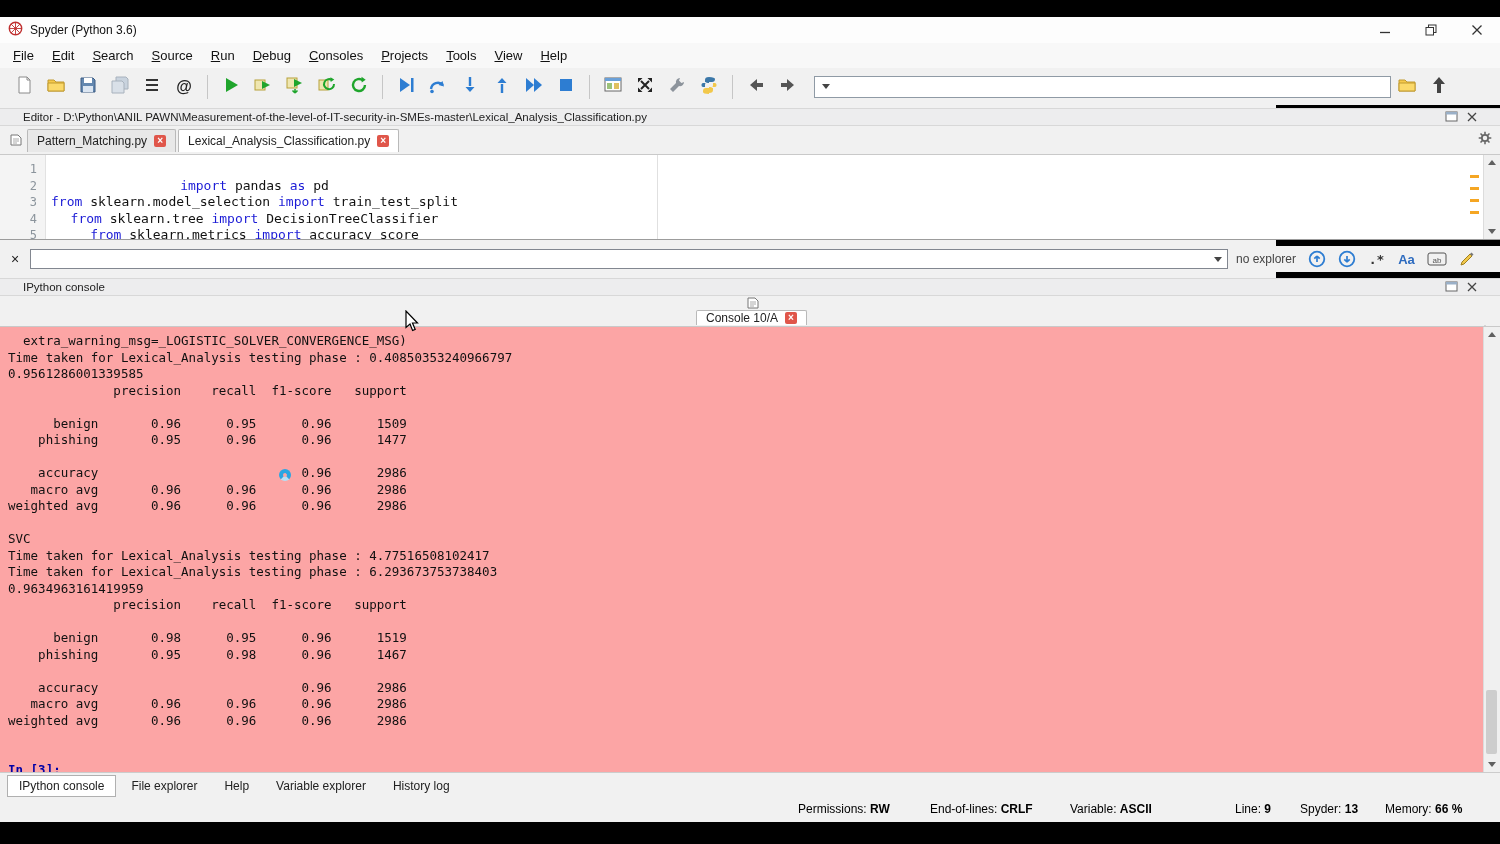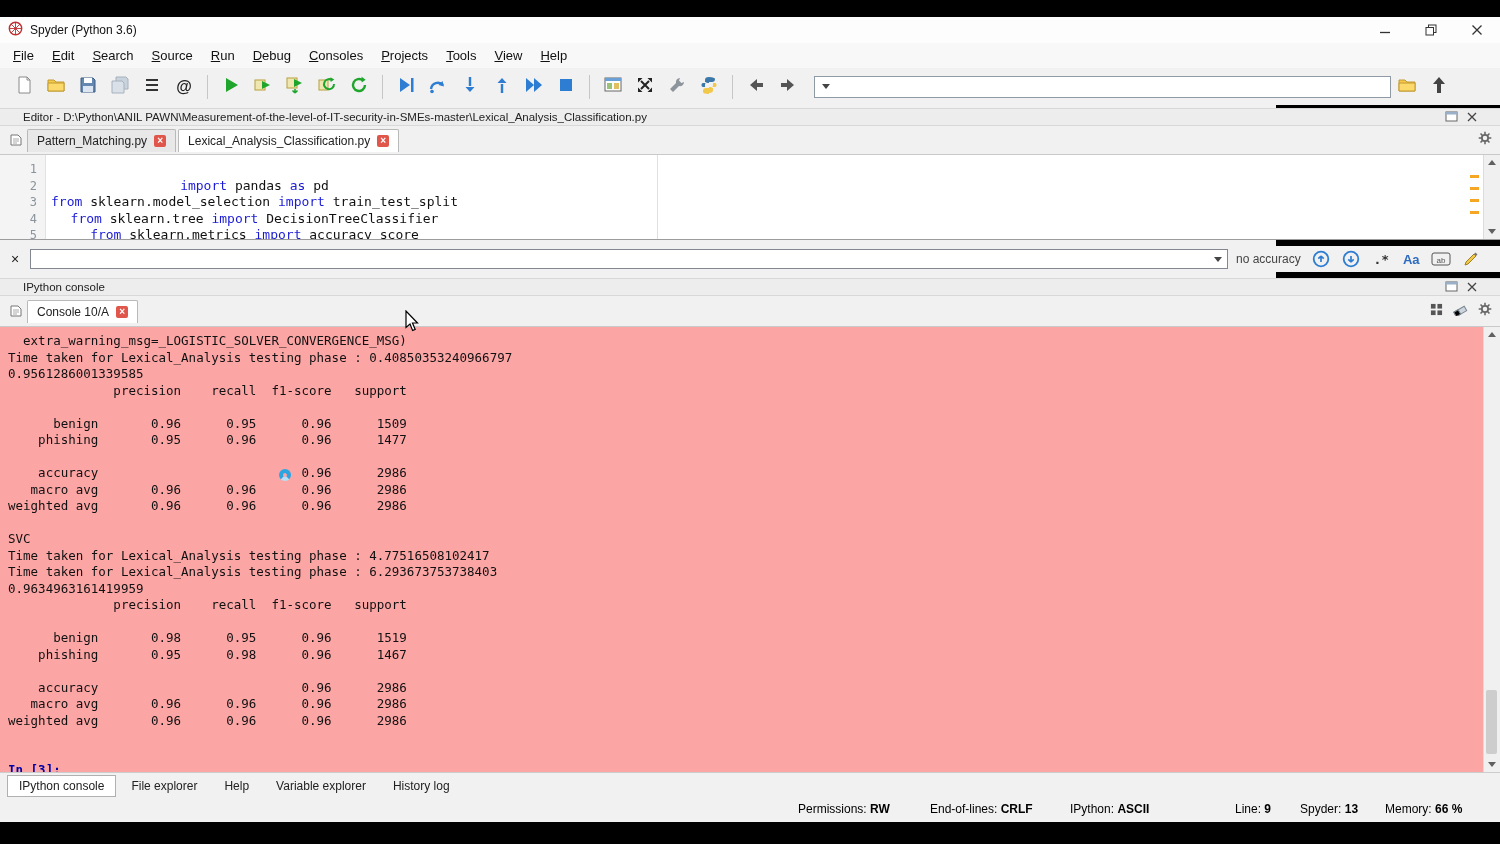--- a/index.html
+++ b/index.html
@@ -32,21 +32,21 @@
   
   .pane-header { height:18px; background:#ededee; border-top:1px solid #d8d8d8; border-bottom:1px solid #d8d8d8;
     display:flex; align-items:center; padding:0 23px; }
   .ph-title { font-size:11.5px; color:#222; }
   .ph-icons { margin-left:auto; display:flex; gap:9px; align-items:center; }
   .editor-header { top:91px; } .console-header { top:261px; }
 
   
   .tabbar { background:#f1f1f1; display:flex; align-items:center; padding-left:5px; }
   .editor-tabbar { top:109px; height:28px; }
-  .console-tabbar { top:279px; height:30px; }
+  .console-tabbar { top:279px; height:30px;flex-direction:column; }
   .browse-btn { align-self:center; width:22px; display:flex; justify-content:center; }
   .tab { height:23px; display:flex; align-items:center; gap:7px; padding:0 9px; font-size:12px; color:#222;
     border:1px solid #b9b9b9; border-bottom:none; background:#e8e8e8; margin-right:2px; border-radius:2px 2px 0 0; }
   .tab.active { background:#fff; }
   .tab-close { width:12px; height:12px; background:var(--tab-close-red); border-radius:2px; color:#fff;
     font-size:10px; line-height:11px; text-align:center; font-weight:bold; }
   .tab-right { margin-left:auto; align-self:center; display:flex; gap:10px; align-items:center; padding-right:8px; }
 
   
   .editor-content { top:137px; height:86px; background:#fff; border-top:1px solid #c9c9c9; border-bottom:1px solid #9c9c9c; overflow:hidden; }
@@ -362,21 +362,21 @@
       <span class="sarr-down"></span>
     </div>
   </div>
 
   <div class="findbar">
     <span class="find-close">×</span>
     <span class="find-wrap">
       <input class="find-input" type="text" style="">
       <span class="dd"></span>
     </span>
-    <span class="no-matches">no accuracy</span>
+    <span class="no-matches">no explorer</span>
     <span class="find-actions">
       <span class="fbtn">
             <svg width="18" height="18">
               <circle cx="9" cy="9" r="7.3" fill="none" stroke="#2d7dd2" stroke-width="1.8"></circle>
               <path d="M9 12V6m0 0L6.3 8.7M9 6l2.7 2.7" stroke="#2d7dd2" stroke-width="1.7" fill="none"></path>
             </svg>
           </span>
       <span class="fbtn">
             <svg width="18" height="18">
               <circle cx="9" cy="9" r="7.3" fill="none" stroke="#2d7dd2" stroke-width="1.8"></circle>
@@ -490,21 +490,21 @@
         <span class="btab active">IPython console</span>
         <span class="btab">File explorer</span>
         <span class="btab">Help</span>
         <span class="btab">Variable explorer</span>
         <span class="btab">History log</span>
       </div>
 
   <div class="statusbar">
         <span class="sitem" style="left: 798px;"><span>Permissions: </span><b>RW</b></span>
         <span class="sitem" style="left: 930px;"><span>End-of-lines: </span><b>CRLF</b></span>
-        <span class="sitem" style="left: 1070px;"><span>IPython: </span><b>ASCII</b></span>
+        <span class="sitem" style="left: 1070px;"><span>Variable: </span><b>ASCII</b></span>
         <span class="sitem" style="left: 1235px;"><span>Line: </span><b>9</b></span>
         <span class="sitem" style="left: 1300px;"><span>Spyder: </span><b>13</b></span>
         <span class="sitem" style="left: 1385px;"><span>Memory: </span><b>66 %</b></span>
       </div>
 
 </div>
 
 <svg class="mouse-cursor" width="15" height="22" viewBox="0 0 15 22">
   <polygon points="1,1 1,17.5 5,14 7.6,20.5 10.2,19.4 7.5,13 12.5,13" fill="#fff" stroke="#000" stroke-width="1.2"></polygon>
 </svg>

